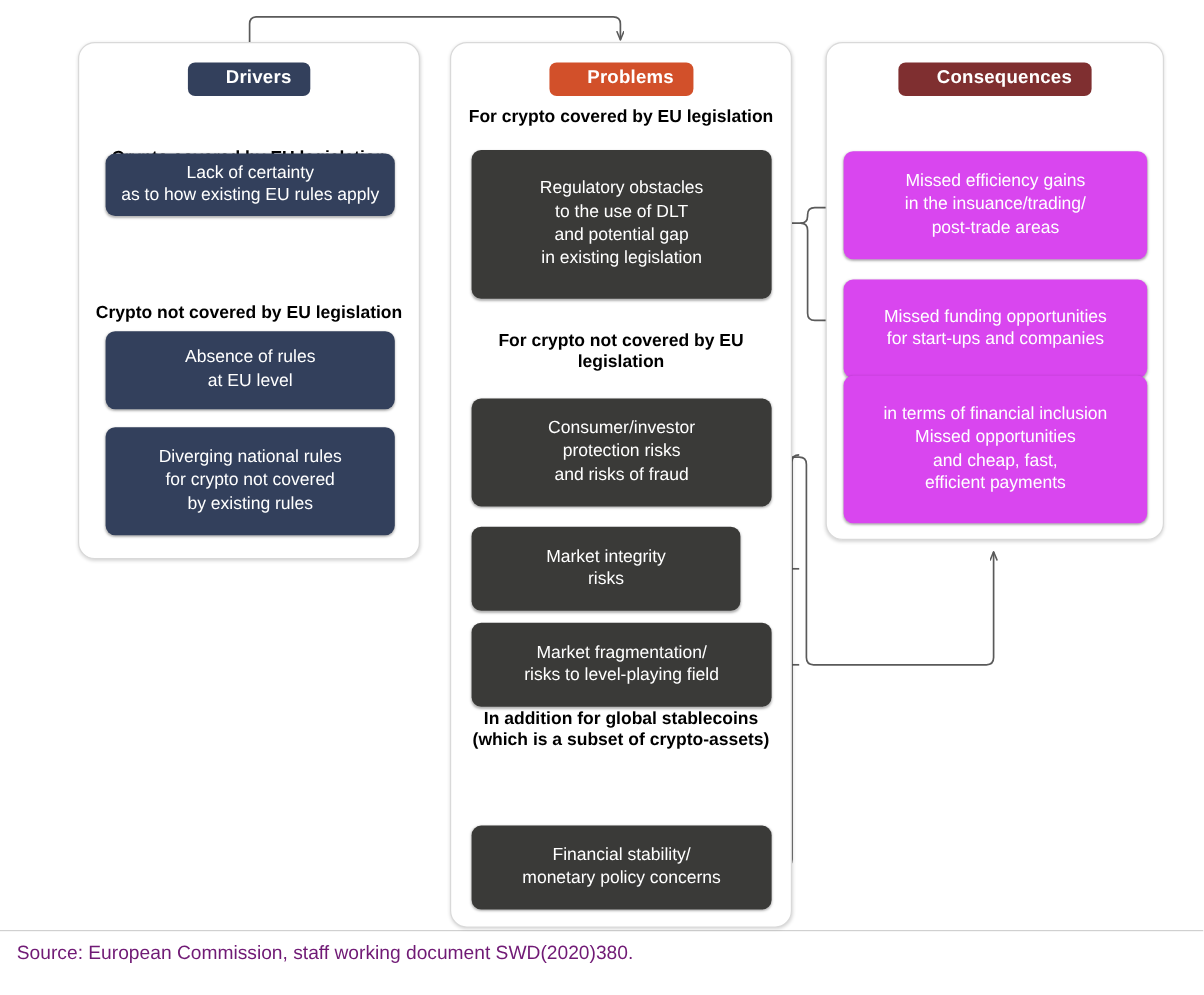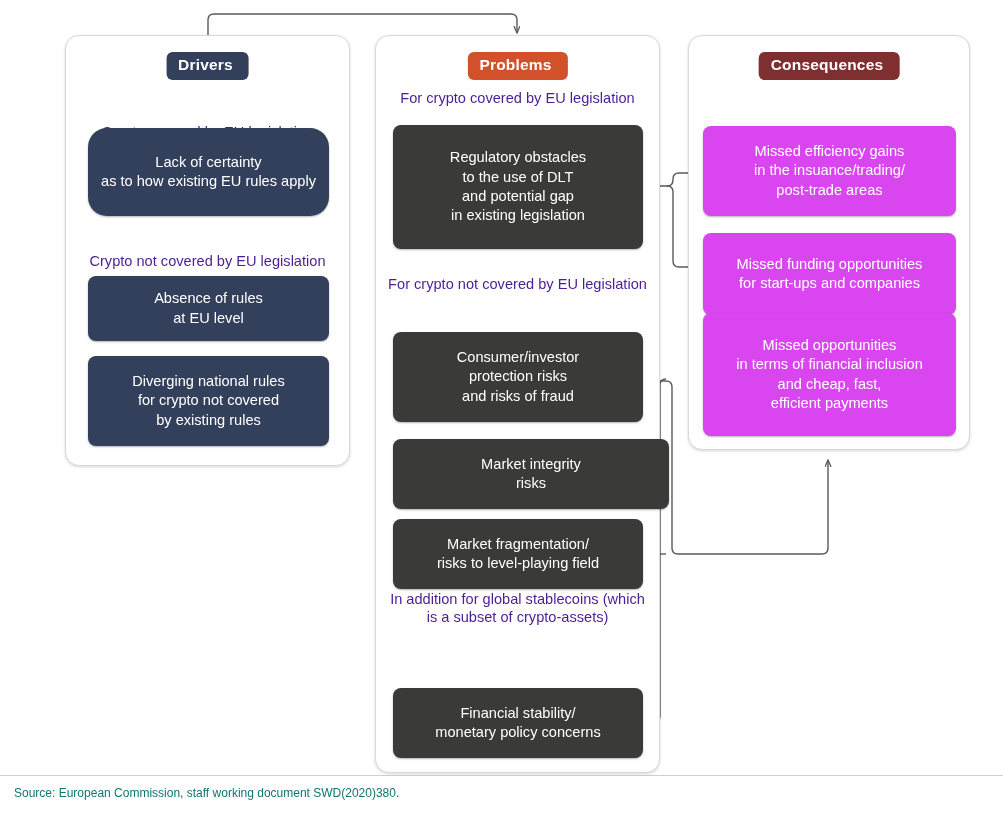--- a/index.html
+++ b/index.html
@@ -41,42 +41,42 @@
     box-shadow: 0 1px 3px rgba(0,0,0,0.16);
     z-index: 2;
   }
 
   
   .pill {
     position: absolute;
     left: 50%;
     transform: translateX(-50%);
     top: 16px;
-    padding: 4px 16px 6px 12px;
+    padding: 4px 16px 6px 32px;
     border-radius: 6px;
     color: #ffffff;
     font-size: 15.5px;
     font-weight: bold;
     letter-spacing: 0.2px;
     white-space: nowrap;
     line-height: 1.15;
   }
   .pill.drivers { background: #33405c; }
   .pill.problems { background: #d2502a; }
   .pill.consequences { background: #7f2f30; }
 
   
   .caption {
     position: absolute;
     left: 8px;
     right: 8px;
     text-align: center;
-    color: #4c1d95;
+    color: #000000;
     font-size: 14.6px;
-    font-weight: normal;
+    font-weight: bold;
     line-height: 1.23;
   }
 
   
   .box {
     position: absolute;
     box-sizing: border-box;
     display: flex;
     align-items: center;
     justify-content: center;
@@ -91,22 +91,22 @@
   .box.navy { background: #33405c; }
   .box.dark { background: #3a3a38; }
   .box.maroon { background: #d946ef; }
   .box span { display: block; }
 
   
   #source-line {
     position: absolute;
     left: 14px;
     top: 786px;
-    font-size: 12px;
-    color: #0f766e;
+    font-size: 16px;
+    color: #701a75;
     font-family: "Liberation Sans", sans-serif;
     white-space: nowrap;
   }
   #bottom-rule {
     position: absolute;
     left: 0;
     top: 775px;
     width: 1003px;
     height: 1px;
     background: #d0d0d0;
@@ -133,21 +133,21 @@
     <path d="M642,474 L666,474" fill="none" stroke="#5a5a5a" stroke-width="1.4"></path>
     <path d="M642,554 L666,554" fill="none" stroke="#5a5a5a" stroke-width="1.4"></path>
     <path d="M642,722 L654,722 Q660,722 660,716 L660,385 Q660,379 666,379" fill="none" stroke="#5a5a5a" stroke-width="1.4"></path>
   </svg>
 
   <div class="panel" style="left:65px; top:35px; width:285px; height:431px;">
     <div class="pill drivers">Drivers</div>
 
     <div class="caption" style="top:88px;">Crypto covered by EU legislation</div>
 
-    <div class="box navy" style="left:22px; top:92px; width:241px; height:88px;border-radius:19px;">
+    <div class="box navy" style="left:22px; top:92px; width:241px; height:52px;">
       <div>
         <span>Lack of certainty</span>
         <span>as to how existing EU rules apply</span>
       </div>
     </div>
 
     <div class="caption" style="top:217px;">Crypto not covered by EU legislation</div>
 
     <div class="box navy" style="left:22px; top:240px; width:241px; height:65px;">
       <div>
@@ -185,21 +185,21 @@
     </div>
 
     <div class="box dark" style="left:17px; top:296px; width:250px; height:90px;justify-content:center;">
       <div>
         <span>Consumer/investor</span>
         <span>protection risks</span>
         <span>and risks of fraud</span>
       </div>
     </div>
 
-    <div class="box dark" style="left:17px; top:403px; width:276px; height:70px;">
+    <div class="box dark" style="left:17px; top:403px; width:224px; height:70px;">
       <div>
         <span>Market integrity</span>
         <span>risks</span>
       </div>
     </div>
 
     <div class="box dark" style="left:17px; top:483px; width:250px; height:70px;">
       <div>
         <span>Market fragmentation/</span>
         <span>risks to level-playing field</span>
@@ -232,22 +232,22 @@
 
     <div class="box maroon" style="left:14px; top:197px; width:253px; height:82px;">
       <div>
         <span>Missed funding opportunities</span>
         <span>for start-ups and companies</span>
       </div>
     </div>
 
     <div class="box maroon" style="left:14px; top:277px; width:253px; height:123px;">
       <div>
+        <span>in terms of financial inclusion</span>
         <span>Missed opportunities</span>
-        <span>in terms of financial inclusion</span>
         <span>and cheap, fast,</span>
         <span>efficient payments</span>
       </div>
     </div>
   </div>
 
   <div id="bottom-rule"></div>
   <div id="source-line">Source: European Commission, staff working document SWD(2020)380.</div>
 
 </div>

